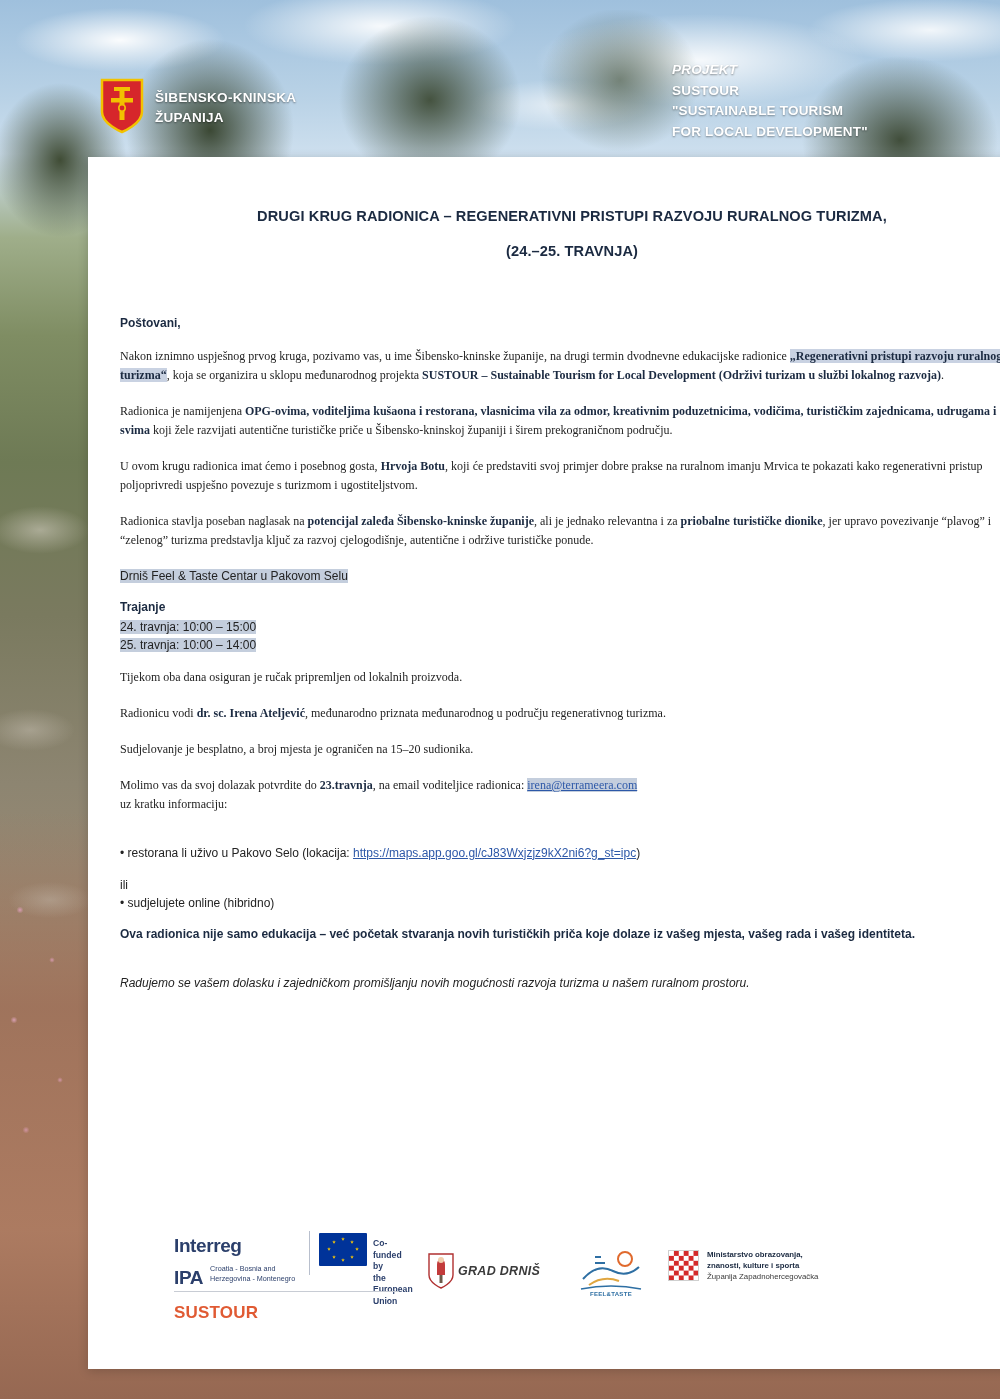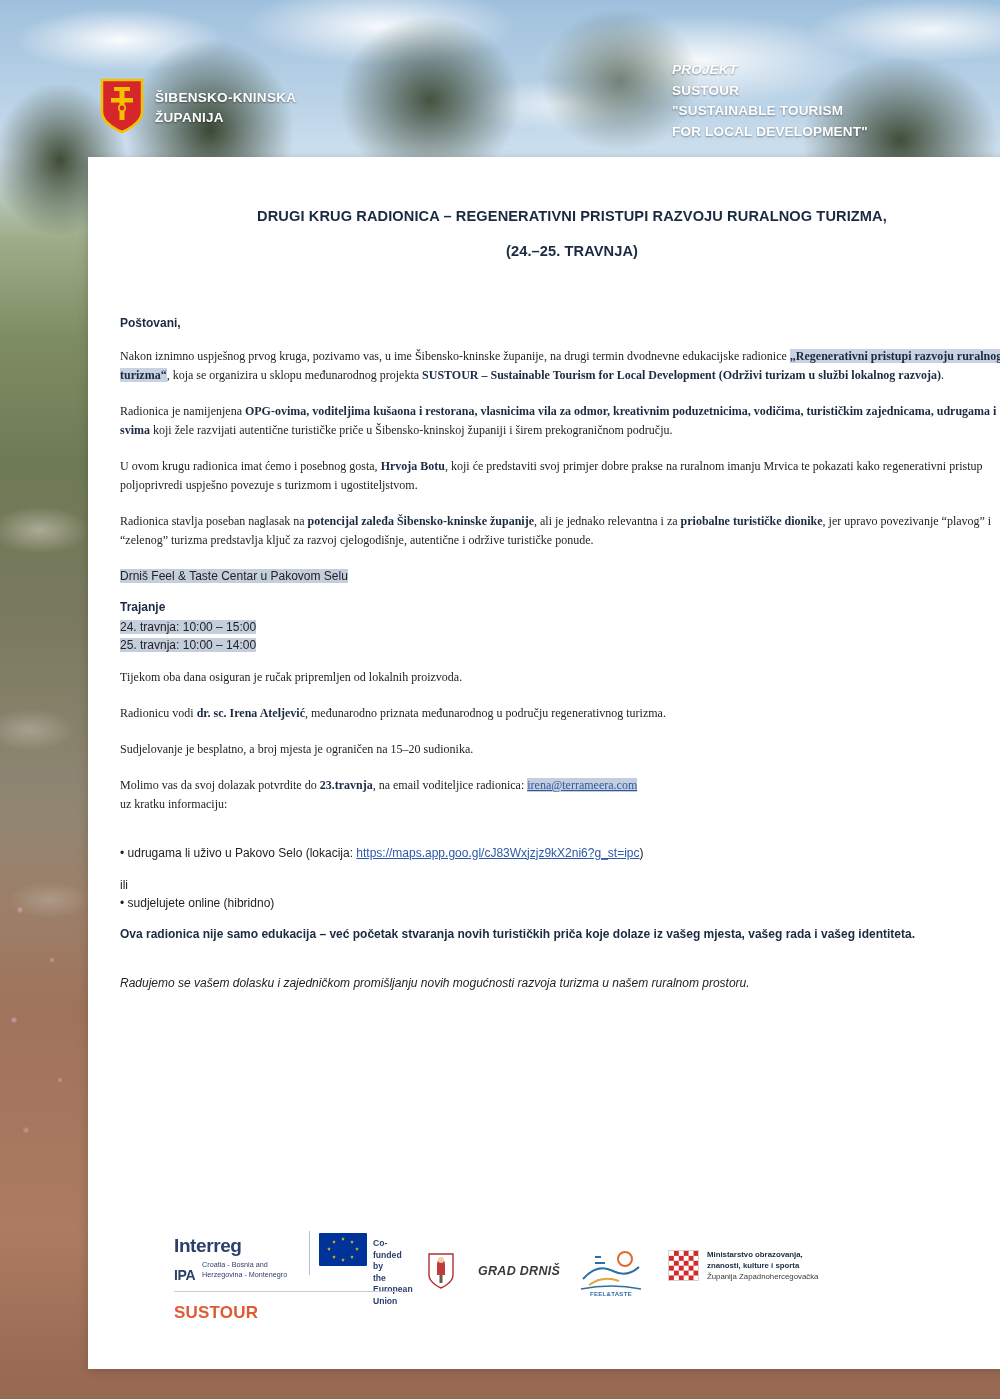--- a/index.html
+++ b/index.html
@@ -215,21 +215,21 @@
     top: 6px;
     width: 225px;
   }
   .interreg-word {
     font-size: 19px;
     font-weight: bold;
     color: #2b3f6b;
     letter-spacing: -0.4px;
   }
   .interreg-ipa {
-    font-size: 14px;
+    font-size: 19px;
     font-weight: bold;
     color: #2b3f6b;
     letter-spacing: -0.4px;
     margin-top: 10px;
     display: inline-block;
   }
   .interreg-sub {
     display: inline-block;
     font-size: 7.2px;
     color: #2b3f6b;
@@ -291,21 +291,21 @@
     width: 225px;
     height: 1px;
     background: #c8ccd4;
   }
   .drnis-logo {
     position: absolute;
     left: 340px;
     top: 24px;
     display: flex;
     align-items: center;
-    gap: 24px;
+    gap: 4px;
   }
   .drnis-shield { width: 26px; height: 36px; }
   .drnis-text {
     font-size: 12.5px;
     font-weight: bold;
     font-style: italic;
     color: #3a3a3a;
     letter-spacing: 0.3px;
   }
   .feel-logo {
@@ -412,21 +412,21 @@
       <p>Tijekom oba dana osiguran je ručak pripremljen od lokalnih proizvoda.</p>
 
       <p><span>Radionicu vodi </span><b>dr. sc. Irena Ateljević</b><span>, međunarodno priznata međunarodnog u području regenerativnog turizma.</span></p>
 
       <p>Sudjelovanje je besplatno, a broj mjesta je ograničen na 15–20 sudionika.</p>
 
       <p><span>Molimo vas da svoj dolazak potvrdite do </span><b>23.travnja</b><span>, na email voditeljice radionica: </span><a class="link hl-link" href="#">irena@terrameera.com</a><br><span>uz kratku informaciju:</span></p>
 
       <div class="block-gap"></div>
 
-      <div class="bullet-row"><span>• udrugama li uživo u Pakovo Selo (lokacija: </span><a class="link" href="#">https://maps.app.goo.gl/cJ83Wxjzjz9kX2ni6?g_st=ipc</a><span>)</span></div>
+      <div class="bullet-row"><span>• restorana li uživo u Pakovo Selo (lokacija: </span><a class="link" href="#">https://maps.app.goo.gl/cJ83Wxjzjz9kX2ni6?g_st=ipc</a><span>)</span></div>
 
       <div class="tight">ili</div>
       <div class="tight">• sudjelujete online (hibridno)</div>
 
       <div class="block-gap"></div>
 
       <div class="closing-bold">Ova radionica nije samo edukacija – već početak stvaranja novih turističkih priča koje dolaze iz vašeg mjesta, vašeg rada i vašeg identiteta.</div>
 
       <div class="closing-italic">Radujemo se vašem dolasku i zajedničkom promišljanju novih mogućnosti razvoja turizma u našem ruralnom prostoru.</div>
     </div>

